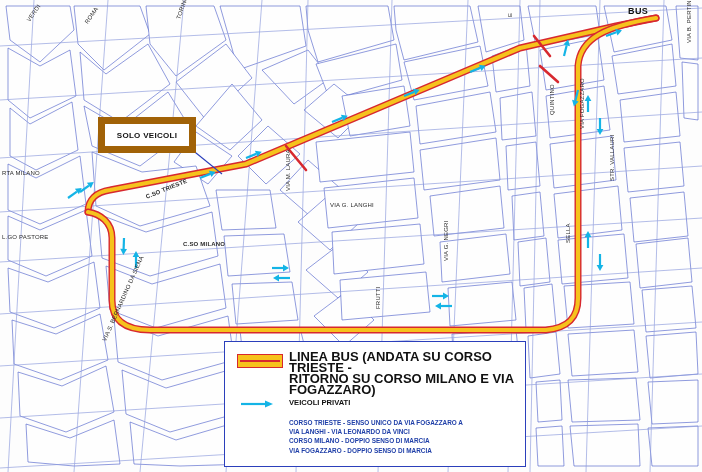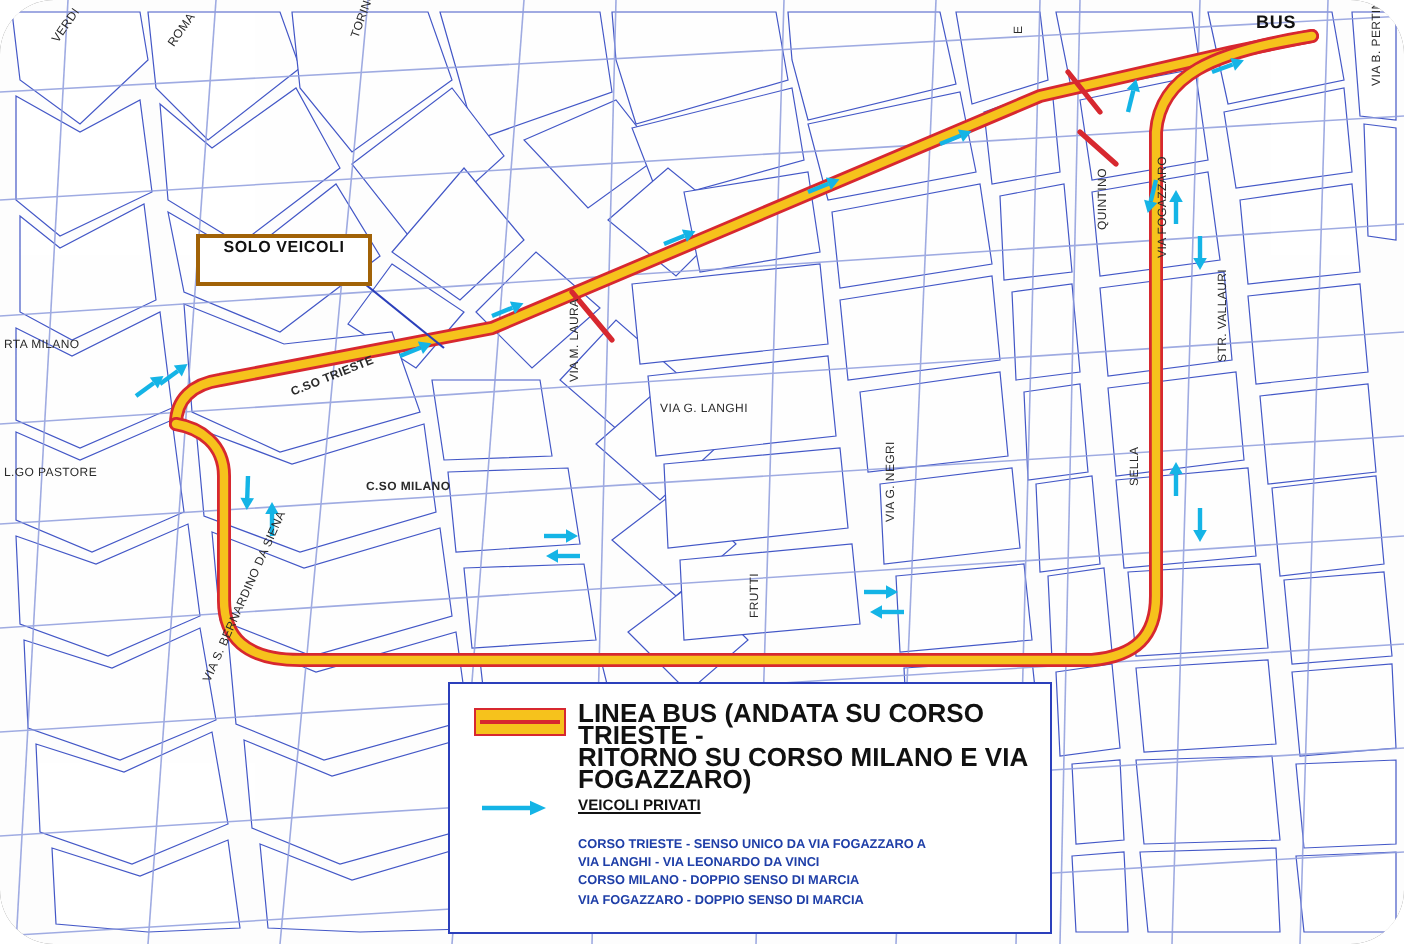--- a/index.html
+++ b/index.html
@@ -1,36 +1,36 @@
 <!DOCTYPE html>
 <html><head>
 <meta charset="utf-8">
 <style>
   html,body{margin:0;padding:0;background:#ffffff;}
   body{font-family:"Liberation Sans",sans-serif;}
-  #page{position:relative;width:702px;height:472px;overflow:hidden;background:#737373;border-radius:27px;}
+  #page{position:relative;width:702px;height:472px;overflow:hidden;background:#737373;}
   #map-svg{position:absolute;left:0;top:0;width:702px;height:472px;}
 
   .label{position:absolute;font-family:"Liberation Sans",sans-serif;color:#1a1a1a;white-space:nowrap;}
 
   
-  #callout{position:absolute;left:98px;top:117px;width:84px;height:22px;border:2px solid #a16207;background:#ffffff;
-           display:flex;align-items:flex-start;justify-content:center;}
+  #callout{position:absolute;left:98px;top:117px;width:84px;height:22px;border:7px solid #a16207;background:#ffffff;
+           display:flex;align-items:center;justify-content:center;}
   #callout span{font-size:8px;font-weight:bold;letter-spacing:.3px;color:#111;}
 
   
   #bus-label{position:absolute;left:628px;top:6px;font-size:9px;font-weight:bold;color:#111;letter-spacing:.4px;}
 
   
   #legend{position:absolute;left:224px;top:341px;width:300px;height:124px;border:1px solid #2b3fbb;background:#ffffff;}
   #legend .sym-bus{position:absolute;left:12px;top:12px;width:44px;height:12px;border:1px solid #d7282f;background:#f6c21c;}
   #legend .sym-bus .dash{position:absolute;top:5px;left:2px;width:40px;height:2px;background:#d7282f;}
   #legend .t-bus{position:absolute;left:64px;top:9px;font-size:13px;font-weight:bold;line-height:11px;color:#111;}
   #legend .sym-priv{position:absolute;left:14px;top:57px;width:40px;height:10px;}
-  #legend .t-priv{position:absolute;left:64px;top:56px;font-size:7.6px;font-weight:bold;color:#111;text-decoration:underline;}
+  #legend .t-priv{position:absolute;left:64px;top:56px;font-size:7.6px;font-weight:bold;color:#111;}
   #legend .t-detail{position:absolute;left:64px;top:76px;font-size:6.4px;line-height:9.2px;color:#1f3fa8;font-weight:bold;}
 
   .street{font-size:6px;color:#2a2a2a;font-weight:normal;letter-spacing:.2px;}
   .street.b{font-weight:bold;}
 </style>
 </head>
 <body>
 
 <div id="page">
 

